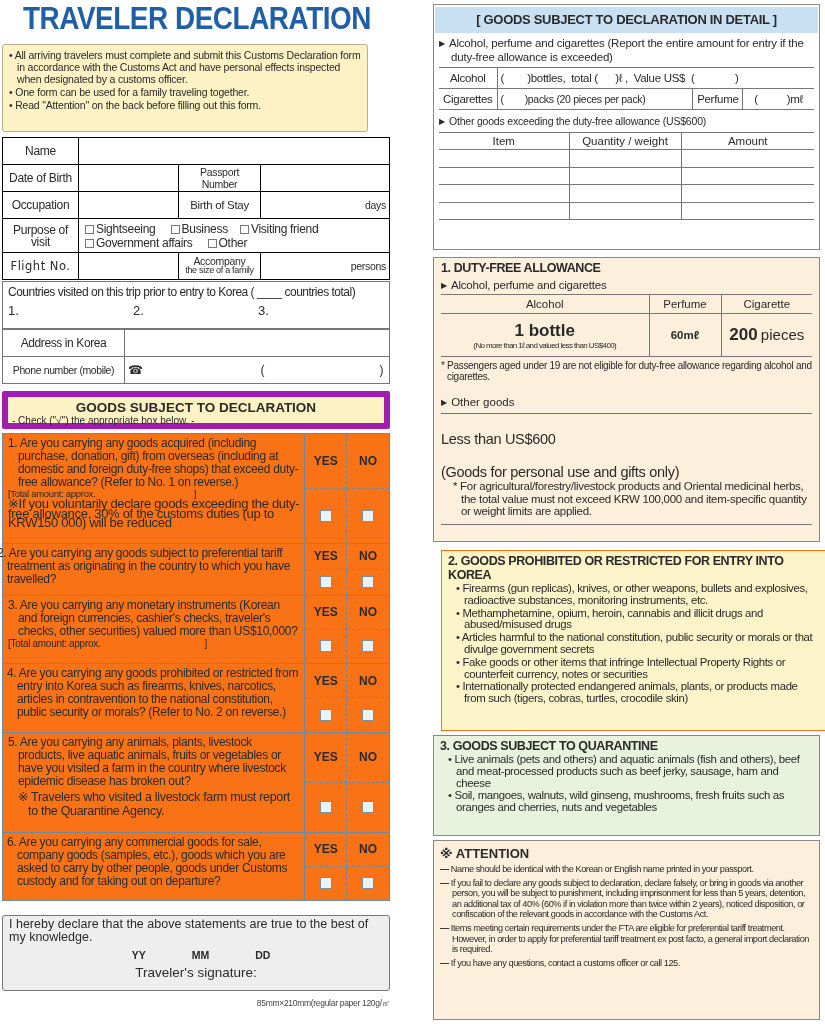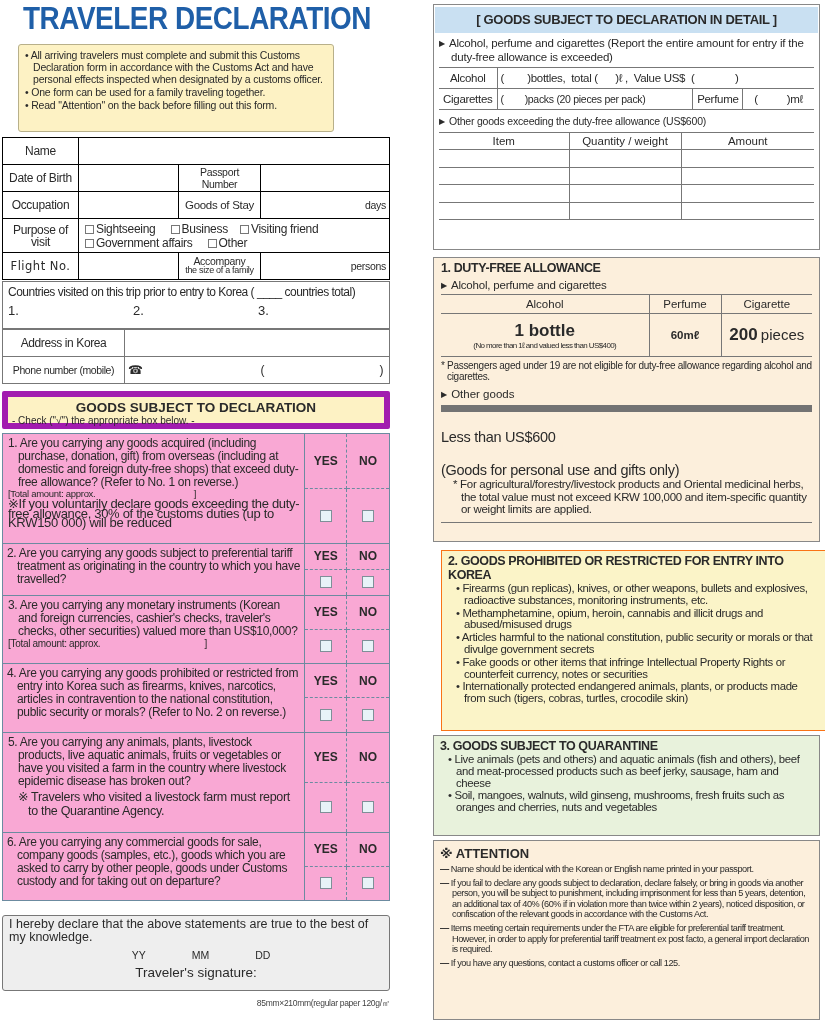--- a/index.html
+++ b/index.html
@@ -4,21 +4,21 @@
 <style>
   * { box-sizing: border-box; margin: 0; padding: 0; }
   html, body { width: 825px; height: 1024px; background: #ffffff; overflow: hidden; }
   body { font-family: "Liberation Sans", "DejaVu Sans", sans-serif; color: #2a2a2a; position: relative; }
 
   
   #left { position: absolute; left: 2px; top: 0; width: 390px; height: 1024px; }
   .title { position: absolute; left: 0; top: 0; width: 390px; height: 40px; text-align: center;
            font-family: "Liberation Sans Narrow", "Liberation Sans", sans-serif; font-weight: bold;
            font-size: 31px; color: #1f5fa8; letter-spacing: -0.5px; transform: scaleX(0.9); transform-origin: center; line-height: 38px; }
-  .notice { position: absolute; left: 16px; top: 44px; width: 316px; height: 88px; background: #fdf2c4;
+  .notice { position: absolute; left: 0; top: 44px; width: 366px; height: 88px; background: #fdf2c4;
             border: 1px solid #b8b08a; border-radius: 3px; padding: 4px 6px; font-size: 10.5px; line-height: 12px; }
   .notice li { list-style: none; padding-left: 8px; text-indent: -8px; margin-bottom: 1px; letter-spacing: -0.2px; }
   .notice li::before { content: "• "; }
 
   table.info { position: absolute; left: 0; top: 137px; width: 388px; border-collapse: collapse; font-size: 12px; }
   table.info td { border: 1px solid #000000; height: 27px; padding: 0 3px; vertical-align: middle; letter-spacing: -0.3px; }
   table.info .lbl { width: 76px; text-align: center; }
   table.info .lbl2 { width: 82px; text-align: center; font-size: 10.5px; }
   .small-lbl { font-size: 9px; line-height: 9px; }
   .right { text-align: right; font-size: 10.5px; }
@@ -29,34 +29,34 @@
   .countries .nums span { width: 125px; }
   table.addr { position: absolute; left: 0; top: 329px; width: 388px; border-collapse: collapse; font-size: 12px; }
   table.addr td { border: 1px solid #777; height: 27px; padding: 0 3px; letter-spacing: -0.4px; }
   table.addr .lbl { width: 122px; text-align: center; }
 
   .goods-head { position: absolute; left: 0; top: 391px; width: 388px; height: 38px; background: #fdf2c4;
                 border: 6px solid #a21caf; border-radius: 2px; }
   .goods-head .h { text-align: center; font-weight: bold; font-size: 13.5px; margin-top: 3px; }
   .goods-head .s { font-size: 10px; margin-left: 4px; }
 
-  .questions { position: absolute; left: 0; top: 433px; width: 388px; border: 1px solid #6c8ba0; background: #f9a8d4; }
+  .questions { position: absolute; left: 0; top: 433px; width: 388px; border: 1px solid #6c8ba0; background: #f97316; }
   .q { display: flex; border-bottom: 1px solid #6c8ba0; }
   .q:last-child { border-bottom: none; }
   .q .txt { width: 304px; font-size: 10.6px; line-height: 11.5px; padding: 3px 4px 2px 5px; border-right: 1px solid #6c8ba0; letter-spacing: -0.3px; }
   .q .yn { width: 84px; display: grid; grid-template-columns: 1fr 1fr; grid-template-rows: 1fr 1fr; }
   .q .yn > div { display: flex; align-items: center; justify-content: center; font-weight: bold; font-size: 12px; }
   .q .yn .c1 { border-right: 1px dashed #6c8ba0; }
   .q .yn .r1 { border-bottom: 1px dashed #6c8ba0; }
   .q .yn .box { width: 12px; height: 12px; border: 1px solid #7f8f98; background: #e8f3f8; }
   .big { font-size: 12px !important; line-height: 13px !important; }
 
   .declare { position: absolute; left: 0; top: 915px; width: 388px; height: 76px; background: #eeeeee;
              border: 1px solid #777; border-radius: 3px; padding: 2px 6px; font-size: 12.5px; line-height: 13px; }
-  .declare .dates { display: flex; justify-content: center; gap: 46px; font-size: 10.5px; margin-top: 5px; margin-left: 10px; }
+  .declare .dates { display: flex; justify-content: center; gap: 46px; font-size: 10.5px; margin-top: 5px; margin-left: 10px; font-weight: bold; }
   .declare .sig { text-align: center; font-size: 13.5px; margin-top: 4px; }
   .paper { position: absolute; right: 2px; top: 998px; font-size: 8.5px; color: #444; letter-spacing: -0.3px; }
 
   
   #right { position: absolute; left: 433px; top: 0; width: 390px; height: 1024px; }
   .detail { position: absolute; left: 0; top: 4px; width: 387px; height: 246px; border: 1px solid #888; background: #fff; padding: 0 5px; }
   .detail .h { margin: 2px -4px 0; height: 26px; background: #c9e0f2; text-align: center; font-weight: bold; font-size: 13px; line-height: 26px; letter-spacing: -0.3px; }
   .arrow { font-size: 8px; margin-right: 4px; vertical-align: 1px; }
   .detail .p { font-size: 11.5px; line-height: 12.5px; margin-top: 4px; letter-spacing: -0.2px; }
   table.acp { width: 100%; border-collapse: collapse; font-size: 11.5px; margin-top: 4px; }
@@ -73,21 +73,21 @@
   table.allow td { border-top: 1px solid #777; border-bottom: 1px solid #777; text-align: center; font-size: 11.5px; }
   table.allow td + td { border-left: 1px solid #777; }
   table.allow .hd td { height: 19px; }
   table.allow .vl td { height: 43px; }
   .bottle { font-weight: bold; font-size: 17px; }
   .bottle-sub { font-size: 8px; letter-spacing: -0.6px; }
   .perf { font-weight: bold; font-size: 17px; }
   .cig b { font-size: 17px; }
   .cig span { font-size: 15px; }
   .dfa .note { font-size: 10px; line-height: 11px; margin-top: 3px; padding-left: 6px; text-indent: -6px; letter-spacing: -0.3px; }
-  .dfa .og { font-size: 11.5px; padding: 4px 0 5px; border-bottom: 7px solid #737373; margin-top: 2px; }
+  .dfa .og { font-size: 11.5px; padding: 4px 0 5px; border-bottom: 1px solid #737373; margin-top: 10px; }
   .dfa .less { font-size: 14.5px; line-height: 15px; margin-top: 18px; letter-spacing: -0.3px; }
   .dfa .agri { font-size: 11.5px; line-height: 12.5px; padding-left: 20px; text-indent: -8px; letter-spacing: -0.3px; }
   .dfa .bline { border-bottom: 1px solid #777; margin-top: 6px; }
 
   .prohib { position: absolute; left: 8px; top: 550px; width: 387px; height: 181px; background: #fbf4c8; border: 1px solid #f97316; padding: 3px 6px; }
   .quar { position: absolute; left: 0; top: 735px; width: 387px; height: 101px; background: #e8f2dc; border: 1px solid #888; padding: 3px 6px; }
   .blist li { list-style: none; font-size: 11.4px; line-height: 11.8px; padding-left: 16px; text-indent: -8px; margin-top: 1px; letter-spacing: -0.35px; }
   .blist li::before { content: "• "; }
 
   .attn { position: absolute; left: 0; top: 840px; width: 387px; height: 180px; background: #fcefdc; border: 1px solid #888; padding: 5px 6px; }
@@ -115,21 +115,21 @@
     </tr>
     <tr>
       <td class="lbl">Date of Birth</td>
       <td style="width:100px"></td>
       <td class="lbl2">Passport Number</td>
       <td></td>
     </tr>
     <tr>
       <td class="lbl">Occupation</td>
       <td></td>
-      <td class="lbl2" style="font-size:11.5px">Goods of Stay</td>
+      <td class="lbl2" style="font-size:11.5px">Birth of Stay</td>
       <td class="right"><span>days</span></td>
     </tr>
     <tr>
       <td class="lbl" style="height:34px;line-height:12px">Purpose of visit</td>
       <td colspan="3" style="line-height:14px">
         <span><span class="cb"></span><span>Sightseeing</span></span>
         &nbsp;&nbsp;&nbsp;<span><span class="cb"></span><span>Business</span></span>
         &nbsp;&nbsp;<span><span class="cb"></span><span>Visiting friend</span></span><br>
         <span><span class="cb"></span><span>Government affairs</span></span>
         &nbsp;&nbsp;&nbsp;<span><span class="cb"></span><span>Other</span></span>
@@ -192,21 +192,21 @@
         <div class="c1">
             <span class="box"></span>
           </div>
         <div>
             <span class="box"></span>
           </div>
       </div>
     </div>
 
     <div class="q" style="height:52px">
-      <div class="txt big" style="padding-left:14px;text-indent:-10px">2. Are you carrying any goods subject to preferential tariff treatment as originating in the country to which you have travelled?</div>
+      <div class="txt big" style="padding-left:4px;text-indent:-10px">2. Are you carrying any goods subject to preferential tariff treatment as originating in the country to which you have travelled?</div>
       <div class="yn">
         <div class="c1 r1">YES</div>
         <div class="r1">NO</div>
         <div class="c1">
             <span class="box"></span>
           </div>
         <div>
             <span class="box"></span>
           </div>
       </div>

